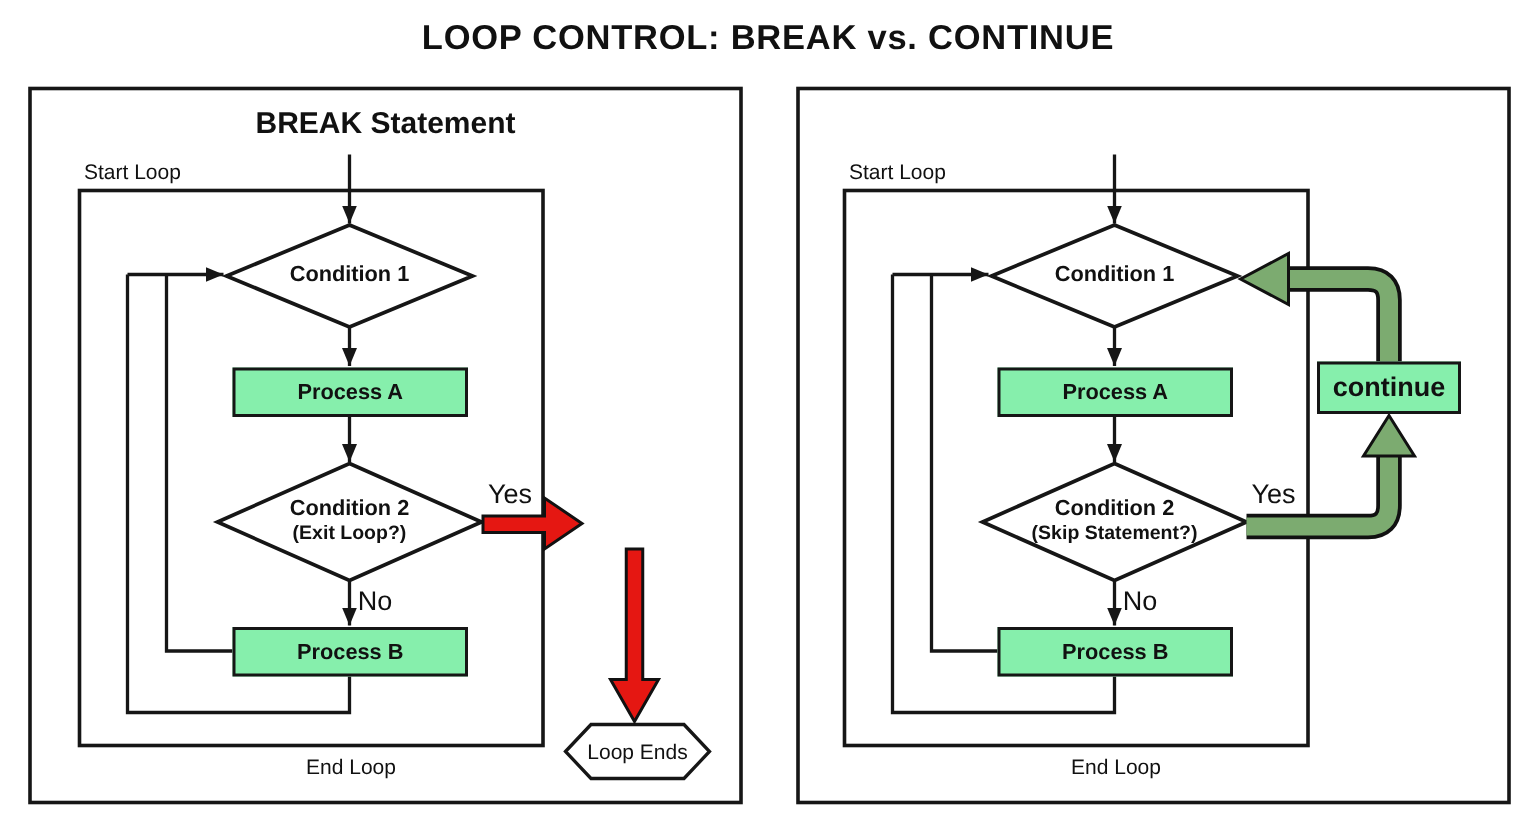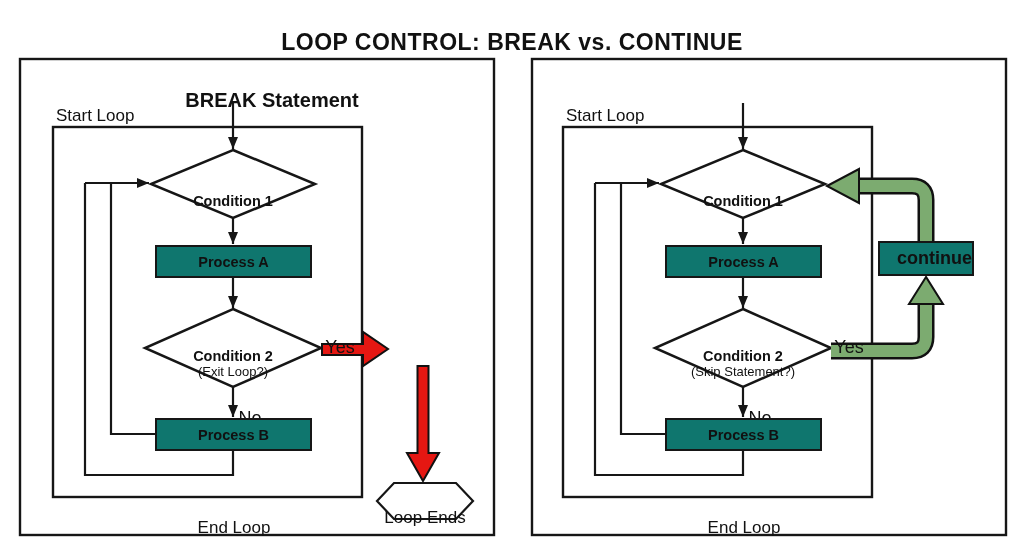--- a/index.html
+++ b/index.html
@@ -17,38 +17,37 @@
     font-family:"Liberation Sans","DejaVu Sans",sans-serif;
     color:var(--text);
     overflow:hidden;
   }
   .stage svg{position:absolute;left:0;top:0;}
   .lbl{
     position:absolute;
     transform:translate(-50%,-50%);
     white-space:nowrap;
     line-height:1.15;
-    margin-top:17px;
   }
   .title{font-size:23px;font-weight:bold;letter-spacing:0.5px;}
   .panel-heading{font-size:20px;font-weight:bold;}
-  .loop-label{font-size:17px;text-align:right;}
+  .loop-label{font-size:14px;text-align:right;}
   .loop-label.corner{transform:none;}
   .node-label{font-size:14.5px;font-weight:bold;text-align:center;}
-  .sub-label{font-size:13px;font-weight:normal;}
+  .sub-label{font-size:13px;font-weight:bold;}
   .branch-label{font-size:18px;font-weight:normal;}
   .box{
     position:absolute;
     box-sizing:border-box;
     border:2px solid var(--line);
-    background:#0f766e;
+    background:#86efac;
     display:flex;align-items:center;justify-content:center;
     font-weight:bold;font-size:14.5px;
   }
-  .keyword-box{font-size:18px;justify-content:flex-end;}
+  .keyword-box{font-size:18px;}
 </style>
 </head>
 <body>
 
 <div class="stage">
 
   <svg width="1024" height="559" viewBox="0 0 1024 559">
     <defs>
       <marker id="arr" markerUnits="userSpaceOnUse" markerWidth="14" markerHeight="12" refX="12" refY="5" orient="auto">
         <path d="M0,0 L12,5 L0,10 Z" fill="#161616"></path>
@@ -90,21 +89,21 @@
     <path d="M831,351 H912 Q926,351 926,337 V303" fill="none" stroke="#111" stroke-width="17"></path>
     <path d="M831,351 H912 Q926,351 926,337 V303" fill="none" stroke="var(--green)" stroke-width="12"></path>
     <polygon points="926,277 909,304 943,304" fill="var(--green)" stroke="#111" stroke-width="2"></polygon>
     <path d="M926,241 V200 Q926,186 912,186 H857" fill="none" stroke="#111" stroke-width="17"></path>
     <path d="M926,241 V200 Q926,186 912,186 H857" fill="none" stroke="var(--green)" stroke-width="12"></path>
     <polygon points="827,186 859,169 859,203" fill="var(--green)" stroke="#111" stroke-width="2"></polygon>
   </svg>
 
   <div class="lbl title" style="left:512px;top:25px">LOOP CONTROL: BREAK vs. CONTINUE</div>
 
-  <div class="lbl panel-heading" style="left:272px;top:83px">BREAK Statement</div>
+  <div class="lbl panel-heading" style="left:257px;top:83px">BREAK Statement</div>
   <div class="loop-label corner" style="position:absolute;left:56px;top:106px">Start Loop</div>
   <div class="lbl node-label" style="left:233px;top:184px">Condition 1</div>
   <div class="box" style="left:155px;top:245px;width:157px;height:33px">
     <span>Process A</span>
   </div>
   <div class="lbl node-label" style="left:233px;top:347px">
     <div>Condition 2</div>
     <div class="sub-label">(Exit Loop?)</div>
   </div>
   <div class="lbl branch-label" style="left:340px;top:330px">Yes</div>

